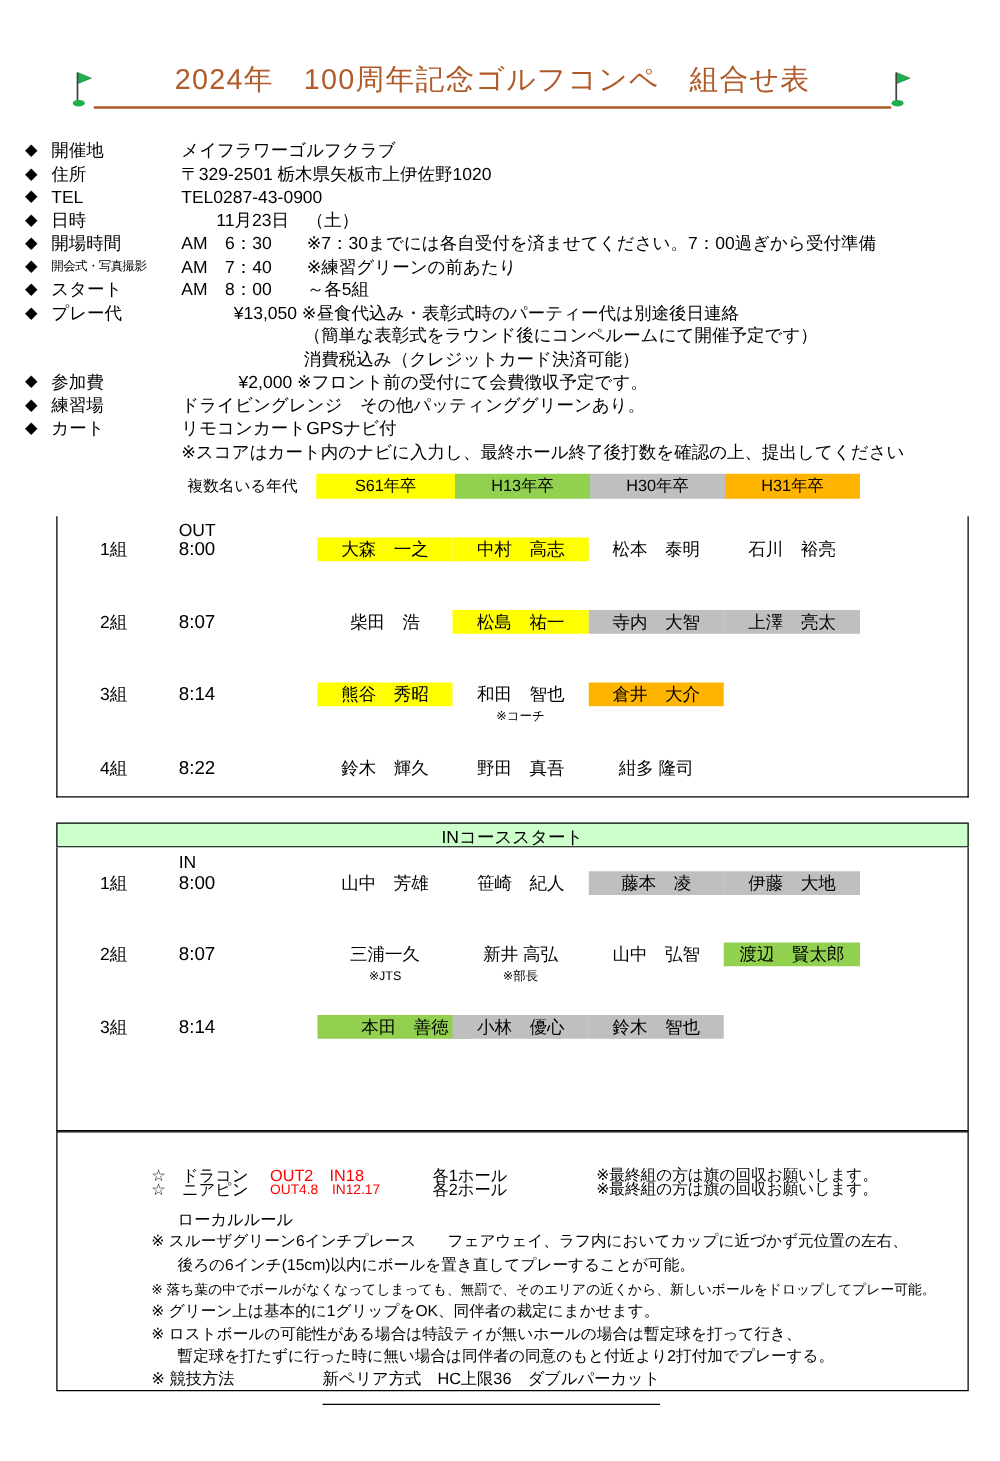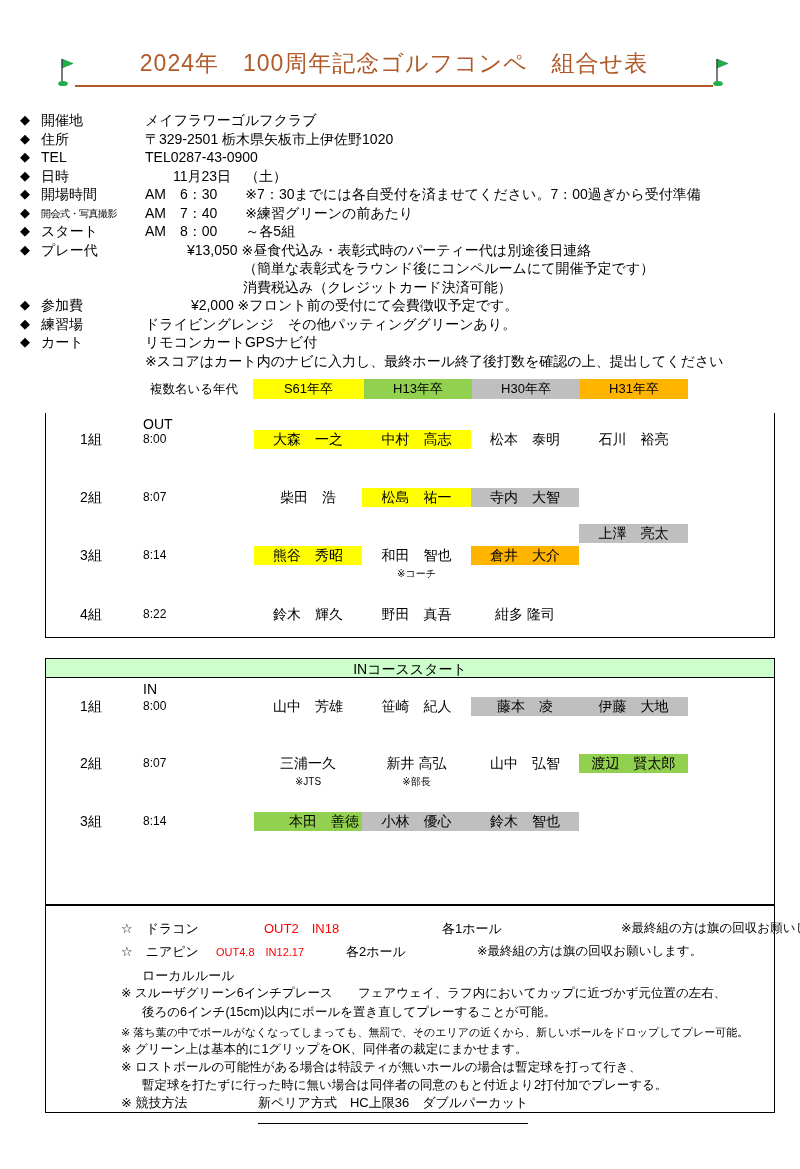--- a/index.html
+++ b/index.html
@@ -33,21 +33,21 @@
   
   .sheet-table{position:absolute;left:45px;width:730px;}
   .table-header{
     height:20px;line-height:20px;text-align:center;font-size:14px;
     background:var(--band-green);border:1.5px solid #000;box-sizing:border-box;
   }
   .table-body{position:relative;border:1.5px solid #000;border-top:none;box-sizing:border-box;background:#fff;}
   .course-label{position:absolute;left:97px;top:3px;font-size:14px;}
   .group-row{position:absolute;left:0;width:100%;height:40px;}
   .group-label{position:absolute;left:15px;top:0;width:60px;text-align:center;font-size:14px;line-height:19px;}
-  .start-time{position:absolute;left:97px;top:0;font-size:12px;line-height:19px;}
+  .start-time{position:absolute;left:97px;top:0;font-size:15px;line-height:19px;}
   .player-cell{position:absolute;top:0;height:19px;line-height:19px;text-align:center;font-size:14px;white-space:pre;}
   .player-note{position:absolute;top:19px;height:17px;line-height:17px;text-align:center;font-size:10px;}
   
   #rules-box{position:absolute;left:45px;top:905px;width:730px;height:208px;border:1.5px solid #000;box-sizing:border-box;}
   .contest-row{position:absolute;left:0;width:100%;display:flex;padding-left:75px;box-sizing:border-box;font-size:13px;line-height:17px;white-space:pre;}
   .contest-label{width:95px;flex:none;}
   .contest-value{width:130px;flex:none;color:var(--accent-red);}
   .contest-value.small{font-size:11px;padding-top:1px;}
   .contest-holes{width:131px;flex:none;}
   .contest-note{flex:none;font-size:12.5px;}
@@ -114,21 +114,21 @@
             <div class="player-cell" style="left: 316px; width: 109px; background: rgb(255, 255, 0);">中村　高志</div>
             <div class="player-cell" style="left: 425px; width: 108px;">松本　泰明</div>
             <div class="player-cell" style="left: 533px; width: 109px;">石川　裕亮</div>
           </div>
           <div class="group-row" style="top: 75px;">
             <span class="group-label">2組</span>
             <span class="start-time">8:07</span>
             <div class="player-cell" style="left: 208px; width: 108px;">柴田　浩</div>
             <div class="player-cell" style="left: 316px; width: 109px; background: rgb(255, 255, 0);">松島　祐一</div>
             <div class="player-cell" style="left: 425px; width: 108px; background: rgb(191, 191, 191);">寺内　大智</div>
-            <div class="player-cell" style="left: 533px; width: 109px; background: rgb(191, 191, 191); margin-top: 36px;">上澤　亮太</div>
+            <div class="player-cell" style="left: 533px; width: 109px; background: rgb(191, 191, 191);">上澤　亮太</div>
           </div>
           <div class="group-row" style="top: 133px;">
             <span class="group-label">3組</span>
             <span class="start-time">8:14</span>
             <div class="player-cell" style="left: 208px; width: 108px; background: rgb(255, 255, 0);">熊谷　秀昭</div>
             <div class="player-cell" style="left: 316px; width: 109px;">和田　智也</div>
             <div class="player-note" style="left: 316px; width: 109px;">※コーチ</div>
             <div class="player-cell" style="left: 425px; width: 108px; background: rgb(255, 180, 0);">倉井　大介</div>
           </div>
           <div class="group-row" style="top: 192px;">
@@ -167,21 +167,21 @@
             <span class="start-time">8:14</span>
             <div class="player-cell" style="left: 208px; width: 108px; background: rgb(146, 208, 80); padding-left: 16px;">本田　善徳</div>
             <div class="player-cell" style="left: 316px; width: 109px; background: rgb(191, 191, 191);">小林　優心</div>
             <div class="player-cell" style="left: 425px; width: 108px; background: rgb(191, 191, 191);">鈴木　智也</div>
           </div>
         </div>
       </div>
     </div>
 
   <div id="rules-box">
-      <div class="contest-row" style="top: 14px; gap: 48px;"><span class="contest-label">☆　ドラコン</span><span class="contest-value">OUT2　IN18</span><span class="contest-holes">各1ホール</span><span class="contest-note">※最終組の方は旗の回収お願いします。</span></div>
+      <div class="contest-row" style="top: 26px;"><span class="contest-label">☆　ドラコン</span><span class="contest-value">OUT2　IN18</span><span class="contest-holes">各1ホール</span><span class="contest-note">※最終組の方は旗の回収お願いします。</span></div>
       <div class="contest-row" style="top: 37px;"><span class="contest-label">☆　ニアピン</span><span class="contest-value small">OUT4.8　IN12.17</span><span class="contest-holes">各2ホール</span><span class="contest-note">※最終組の方は旗の回収お願いします。</span></div>
       <div class="local-title">ローカルルール</div>
       <div class="rule-line" style="top: 79px;">※ スルーザグリーン6インチプレース　　フェアウェイ、ラフ内においてカップに近づかず元位置の左右、</div>
       <div class="rule-line indent" style="top: 97.5px;">後ろの6インチ(15cm)以内にボールを置き直してプレーすることが可能。</div>
       <div class="rule-line small" style="top: 116px;">※ 落ち葉の中でボールがなくなってしまっても、無罰で、そのエリアの近くから、新しいボールをドロップしてプレー可能。</div>
       <div class="rule-line" style="top: 134.5px;">※ グリーン上は基本的に1グリップをOK、同伴者の裁定にまかせます。</div>
       <div class="rule-line" style="top: 153px;">※ ロストボールの可能性がある場合は特設ティが無いホールの場合は暫定球を打って行き、</div>
       <div class="rule-line indent" style="top: 171px;">暫定球を打たずに行った時に無い場合は同伴者の同意のもと付近より2打付加でプレーする。</div>
       <div class="method-line"><span class="method-label">※ 競技方法</span><span class="method-value">新ペリア方式　HC上限36　ダブルパーカット</span></div>
     </div>

